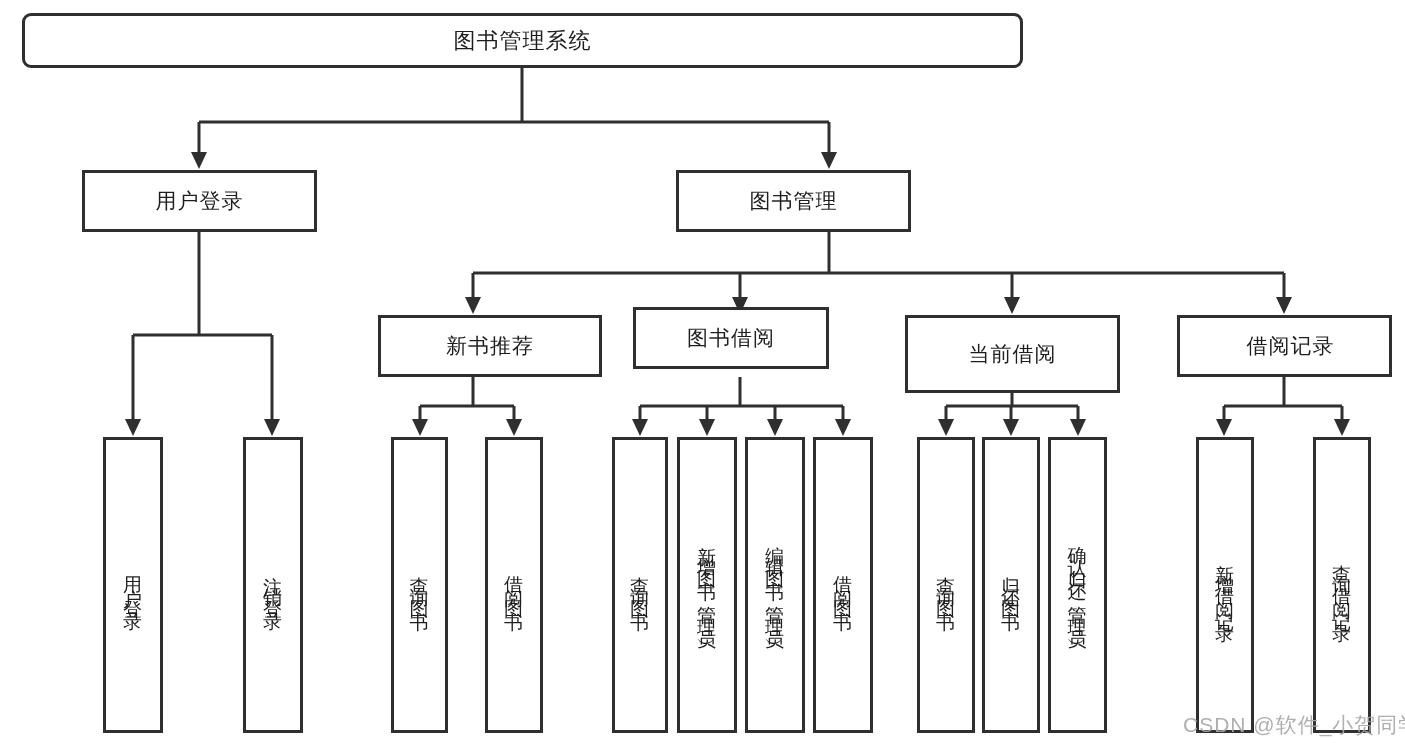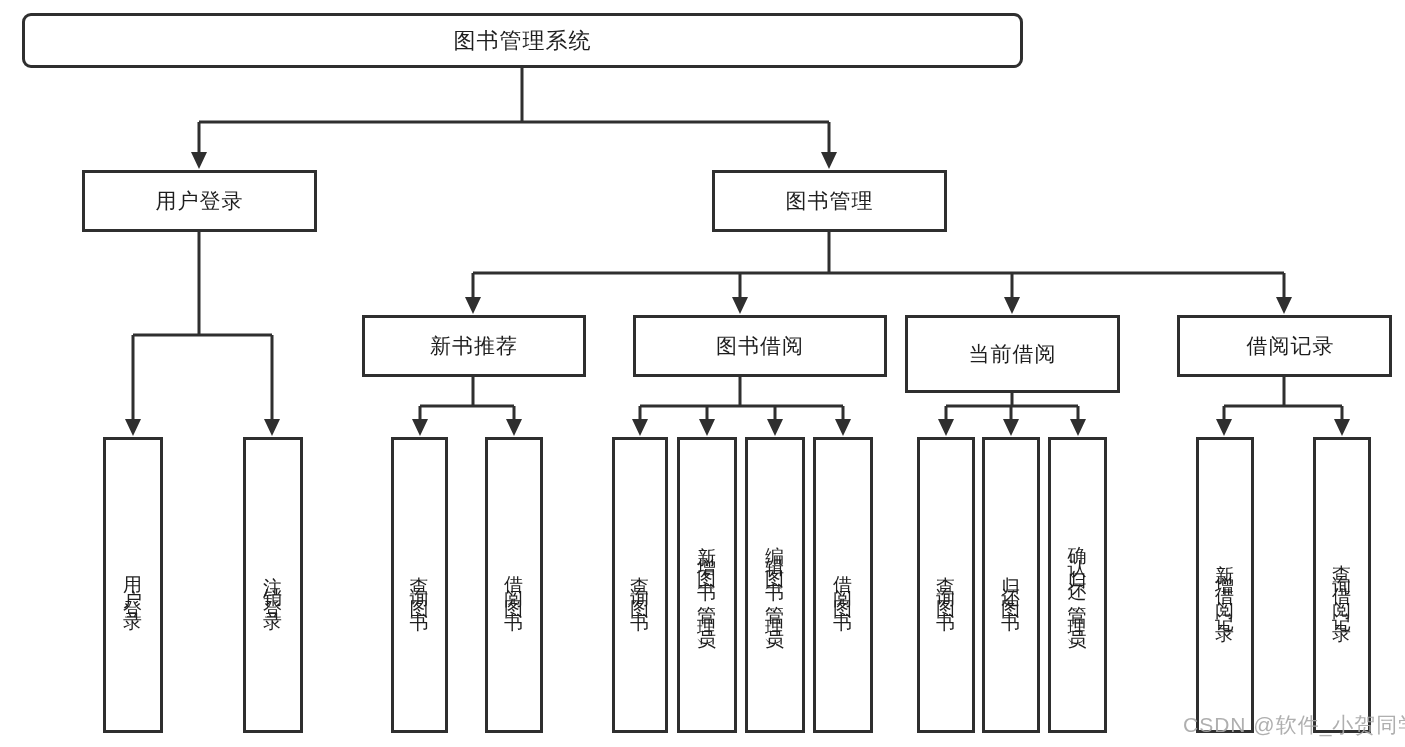--- a/index.html
+++ b/index.html
@@ -15,23 +15,23 @@
   }
   .hlabel{font-size:21px;letter-spacing:1px;white-space:nowrap;}
   .root .hlabel{font-size:22px;}
   .vlabel{
     writing-mode:vertical-rl;text-orientation:mixed;
     font-size:19px;letter-spacing:12px;line-height:1;white-space:nowrap;
   }
   
   .n-root{left:22px;top:13px;width:1001px;height:55px;border-radius:9px;}
   .n-user-login{left:82px;top:170px;width:235px;height:62px;}
-  .n-book-mgmt{left:712px;top:170px;width:235px;height:62px;}
-  .n-newbook{left:362px;top:315px;width:224px;height:62px;}
-  .n-borrowing{left:633px;top:315px;width:254px;height:62px;text-align:right;}
+  .n-book-mgmt{left:676px;top:170px;width:235px;height:62px;}
+  .n-newbook{left:378px;top:315px;width:224px;height:62px;}
+  .n-borrowing{left:633px;top:307px;width:196px;height:62px;text-align:right;}
   .n-current{left:905px;top:315px;width:215px;height:78px;}
   .n-records{left:1177px;top:315px;width:215px;height:62px;padding-left:12px;}
   .leaf{top:437px;height:296px;}
   .n-a1{left:103px;width:60px;}
   .n-a2{left:243px;width:60px;}
   .n-b1{left:391px;width:57px;}
   .n-b2{left:485px;width:58px;}
   .n-c1{left:612px;width:56px;}
   .n-c2{left:677px;width:60px;}
   .n-c3{left:745px;width:60px;}

